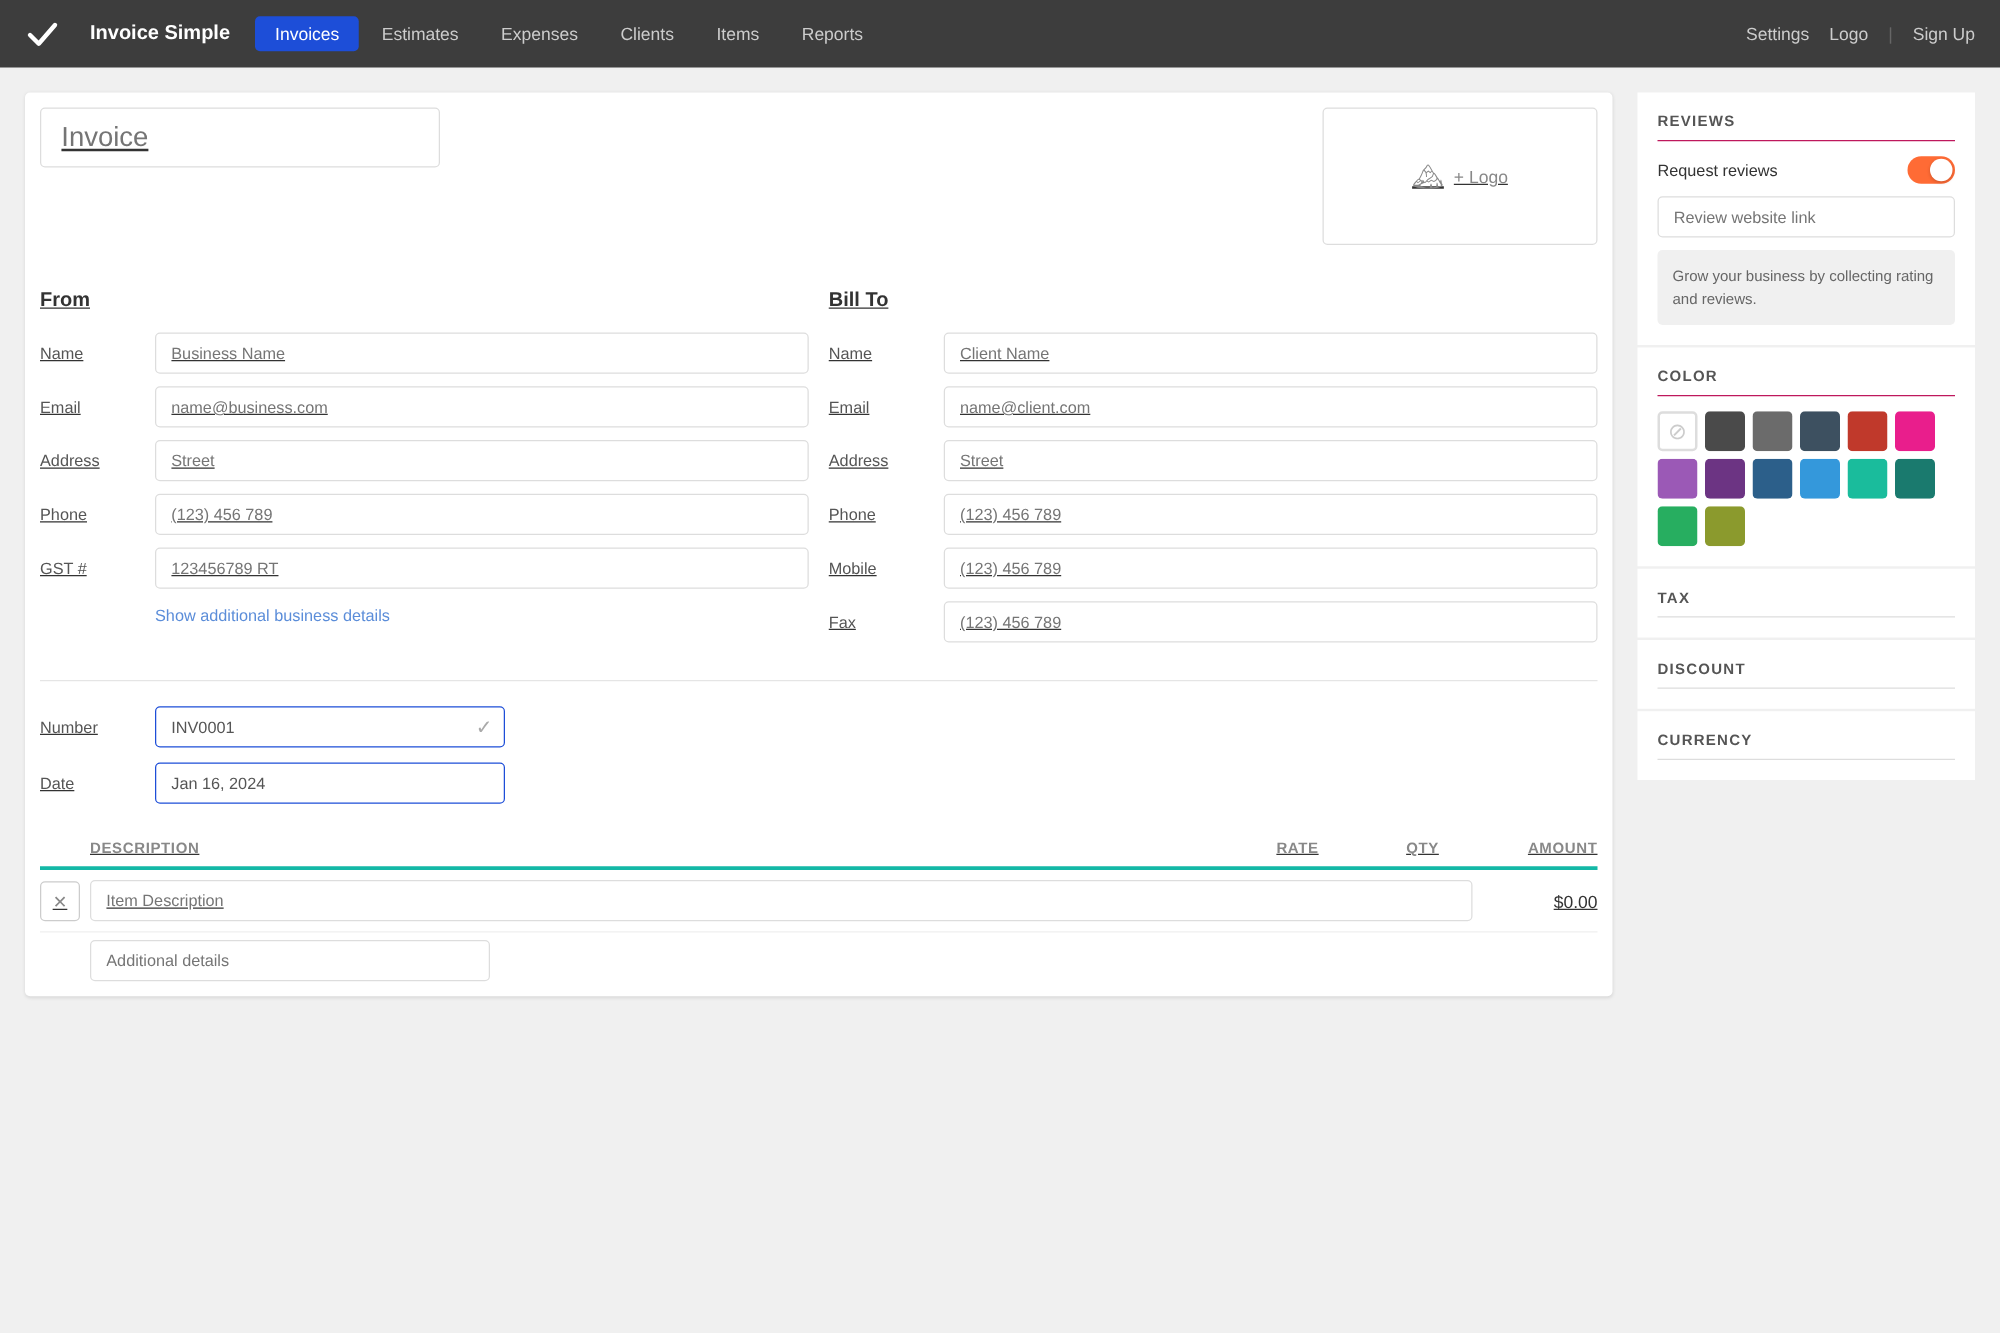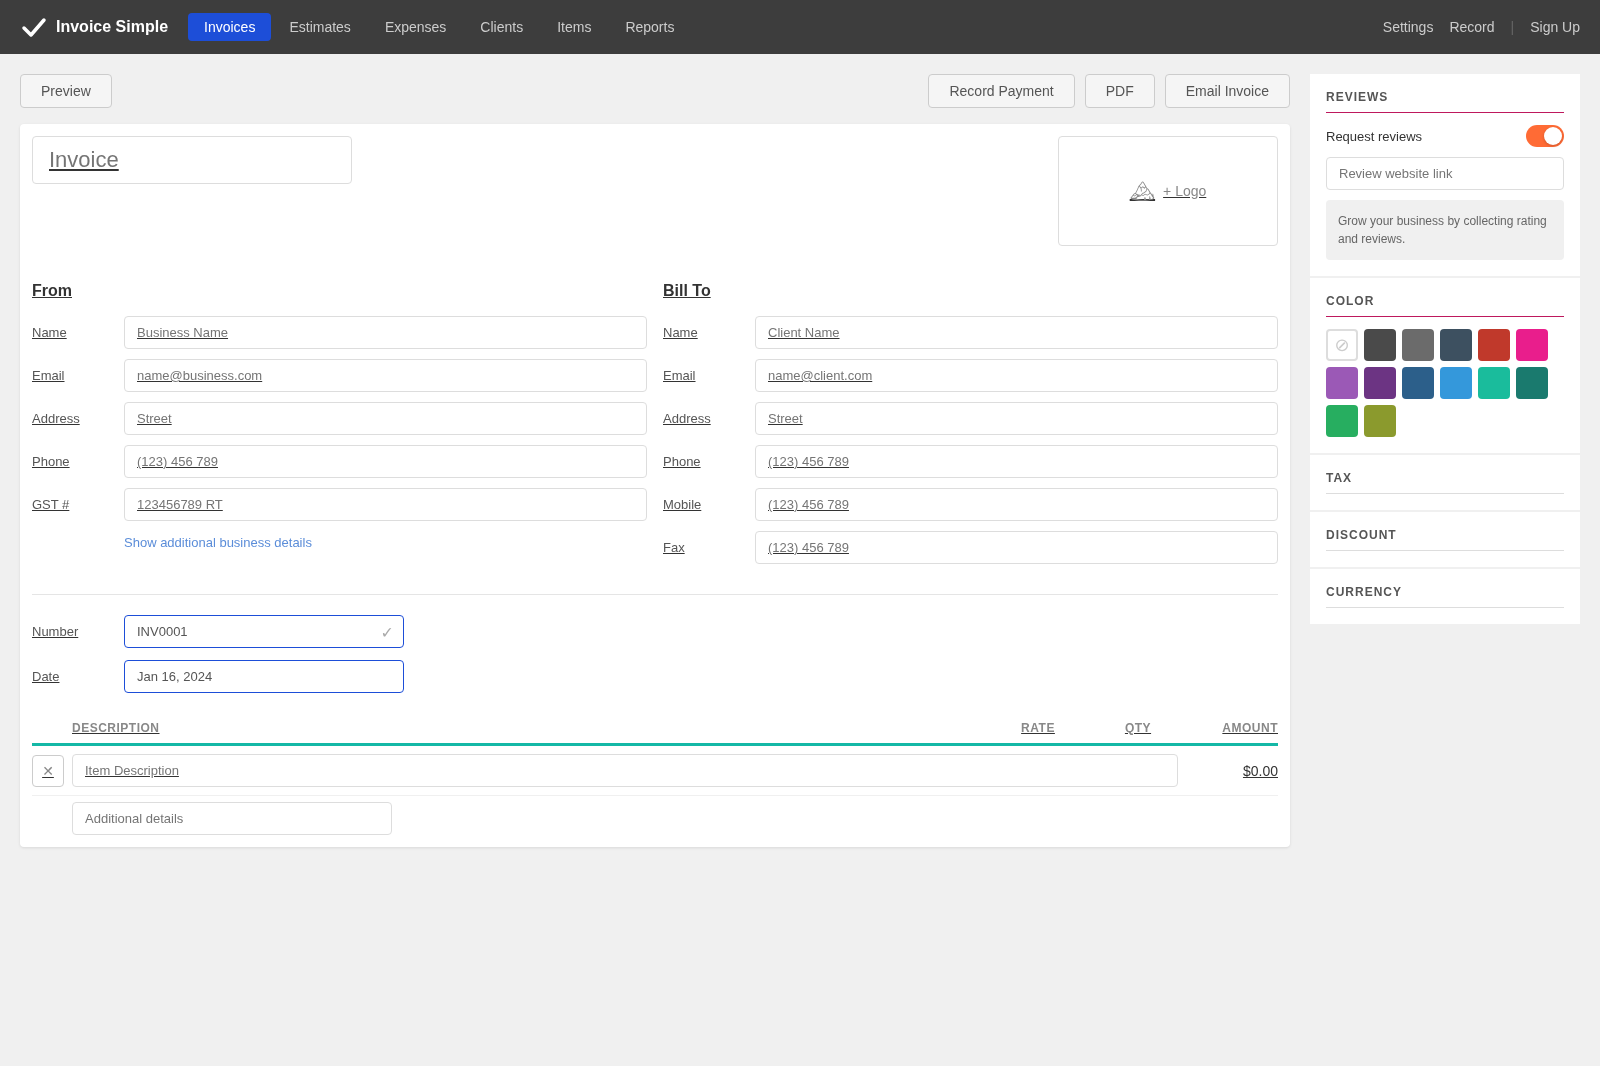--- a/index.html
+++ b/index.html
@@ -10,21 +10,21 @@
       background: #3d3d3d;
       display: flex;
       align-items: center;
       padding: 0 20px;
       height: 54px;
       color: #fff;
     }
     .navbar-brand {
       display: flex;
       align-items: center;
-      gap: 8px;
+      gap: 24px;
       margin-right: 20px;
     }
     .navbar-brand .check-icon {
       width: 28px;
       height: 28px;
     }
     .navbar-brand-name {
       font-size: 16px;
       font-weight: bold;
       color: #fff;
@@ -404,37 +404,30 @@
   <div class="nav-items">
     <div class="nav-item active">Invoices</div>
     <div class="nav-item">Estimates</div>
     <div class="nav-item">Expenses</div>
     <div class="nav-item">Clients</div>
     <div class="nav-item">Items</div>
     <div class="nav-item">Reports</div>
   </div>
   <div class="nav-right">
     <span class="nav-right-item">Settings</span>
-    <span class="nav-right-item">Record</span>
+    <span class="nav-right-item">Logo</span>
     <span class="nav-divider">|</span>
     <span class="nav-right-item">Sign Up</span>
   </div>
 </nav>
 
 <div class="main-layout">
 
   <div class="content-area">
 
-    <div class="toolbar">
-      <button class="toolbar-btn">Preview</button>
-      <div class="toolbar-spacer"></div>
-      <button class="toolbar-btn">Record Payment</button>
-      <button class="toolbar-btn">PDF</button>
-      <button class="toolbar-btn">Email Invoice</button>
-    </div>
 
     <div class="invoice-form">
 
       <div class="invoice-header">
         <input class="invoice-title-input" type="text" placeholder="Invoice" style="">
         <div class="logo-upload">
           <span class="logo-icon">🏔</span>
           <span>+ Logo</span>
         </div>
       </div>

